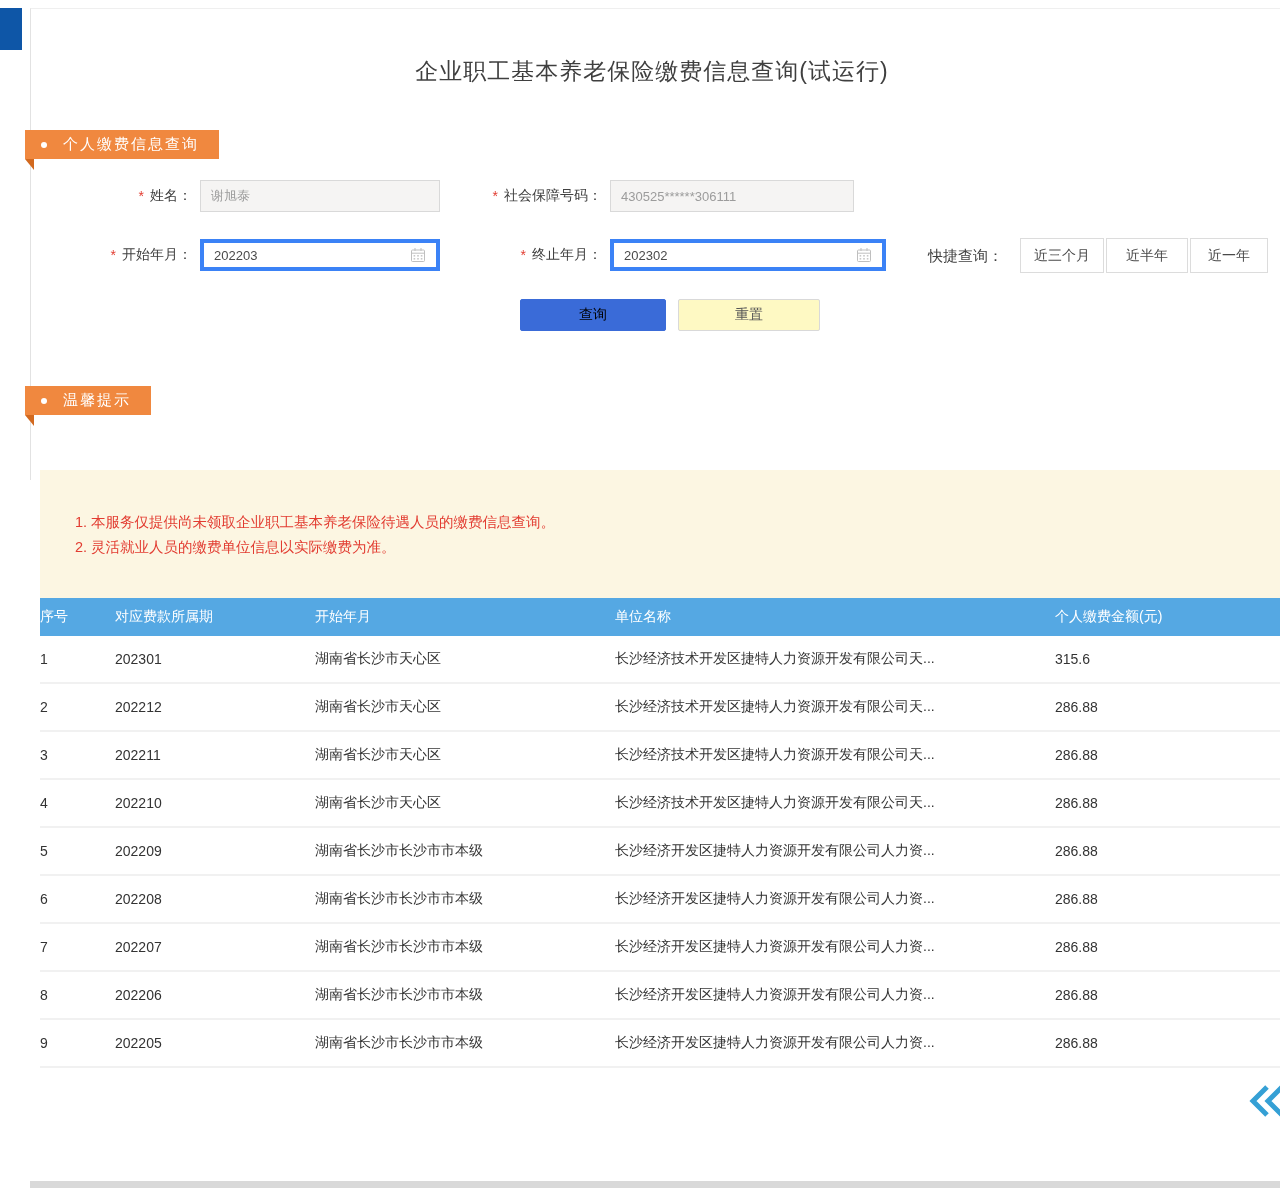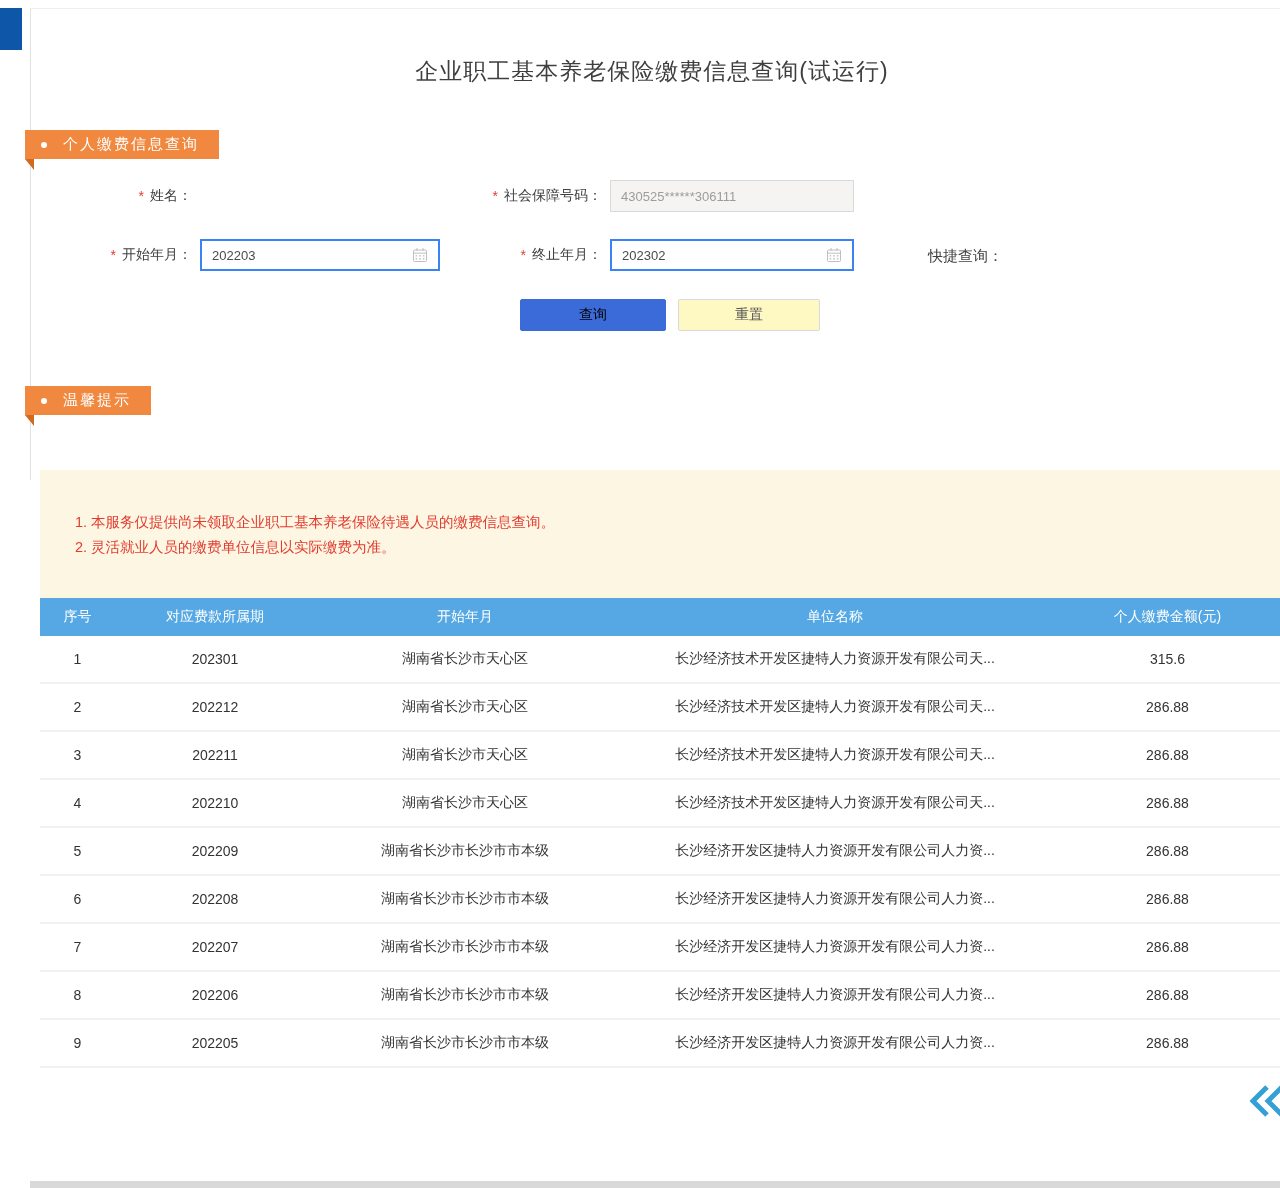--- a/index.html
+++ b/index.html
@@ -24,21 +24,21 @@
   .badge.b2 { top:386px; }
 
   .lbl { position:absolute; height:32px; display:flex; align-items:center;
     justify-content:flex-end; font-size:14px; color:#404040; }
   .req { color:#e23d32; margin-right:6px; }
   .inp { position:absolute; height:32px; border:1px solid #d9d9d9; background:#fff;
     font-size:13px; color:#4a4a4a; padding:0 10px; width:100%;
     font-family:"Liberation Sans","DejaVu Sans",sans-serif; }
   input.inp { outline:none; }
   .inp.disabled { background:#f5f4f3; color:#9c9c9c; }
-  .datewrap { position:absolute; height:32px; border:2px solid #3b82f6; background:#fff;
+  .datewrap { position:absolute; height:32px; border:4px solid #3b82f6; background:#fff;
     display:flex; align-items:center; }
   .datewrap input { border:none; outline:none; flex:1; height:100%; padding:0 10px;
     font-size:13px; color:#4a4a4a; background:transparent; min-width:0;
     font-family:"Liberation Sans","DejaVu Sans",sans-serif; }
   .cal { flex:0 0 auto; margin-right:10px; cursor:pointer; display:flex; }
 
   .quick-label { position:absolute; left:928px; top:239px; height:34px; display:flex;
     align-items:center; font-size:15px; color:#404040; }
   .quick-group { position:absolute; left:1020px; top:238px; display:flex; gap:2px; }
   .qbtn { height:35px; background:#fff; border:1px solid #dcdcdc; font-size:14px; color:#4a4a4a;
@@ -51,21 +51,21 @@
   .btn.plain { left:678px; width:142px; background:#fef9c3; color:#555; border:1px solid #d9d9d9; }
 
   .notice { position:absolute; top:432px; left:40px; right:0; height:133px; background:#fcf6e2;margin-top:38px; }
   .notice .lines { padding:40px 20px 0 35px; }
   .notice .line { font-size:14.5px; color:#e23c31; line-height:25px; }
 
   .table { position:absolute; top:598px; left:40px; right:0; }
   .thead { height:38px; display:flex; align-items:center; background:#55a8e3; color:#fff; font-size:14px; }
   .trow { height:48px; display:flex; align-items:center; background:#fff; font-size:14px;
     color:#333; border-bottom:2px solid #f1f1f1; }
-  .c { text-align:center; overflow:hidden; white-space:nowrap; }
+  .c { text-align:left; overflow:hidden; white-space:nowrap; }
   .c0 { width:75px; } .c1 { width:200px; } .c2 { width:300px; } .c3 { width:440px; } .c4 { flex:1; }
 
   .collapse { position:absolute; top:1082px; right:-8px; cursor:pointer; }
   .bottom-strip { position:absolute; left:30px; right:0; bottom:0; height:7px; background:#d9d9d9; }
 </style>
 </head>
 <body>
 
 <div class="screen">
 
@@ -76,20 +76,21 @@
 
   <div class="badge b1">
     <span class="dot"></span>
     <span>个人缴费信息查询</span>
   </div>
 
   <div class="lbl" style="left:80px; top:180px; width:112px;">
     <span class="req">*</span>
     <span>姓名：</span>
   </div>
+  <input class="inp disabled" style="left: 200px; top: 180px; width: 240px;" readonly="" value="谢旭泰">
 
   <div class="lbl" style="left:440px; top:180px; width:162px;">
     <span class="req">*</span>
     <span>社会保障号码：</span>
   </div>
   <input class="inp disabled" style="left: 610px; top: 180px; width: 244px;" readonly="" value="430525******306111">
 
   <div class="lbl" style="left:60px; top:239px; width:132px;">
     <span class="req">*</span>
     <span>开始年月：</span>
@@ -109,39 +110,44 @@
         <rect x="7.2" y="11" width="1.6" height="1.6" fill="#c8c8c8"></rect>
         <rect x="10.8" y="11" width="1.6" height="1.6" fill="#c8c8c8"></rect>
       </svg>
     </span>
   </div>
 
   <div class="lbl" style="left:470px; top:239px; width:132px;">
     <span class="req">*</span>
     <span>终止年月：</span>
   </div>
-  <div class="datewrap" style="left:610px; top:239px; width:244px;">
+  <div class="datewrap" style="left:610px; top:239px; width:276px;">
     <input value="202302" style="">
     <span class="cal">
       <svg width="16" height="16" viewBox="0 0 16 16">
         <rect x="1.5" y="3" width="13" height="11.5" rx="1" fill="none" stroke="#bfbfbf"></rect>
         <line x1="1.5" y1="6.2" x2="14.5" y2="6.2" stroke="#bfbfbf"></line>
         <line x1="5" y1="1" x2="5" y2="4" stroke="#bfbfbf"></line>
         <line x1="11" y1="1" x2="11" y2="4" stroke="#bfbfbf"></line>
         <rect x="3.6" y="8" width="1.6" height="1.6" fill="#c8c8c8"></rect>
         <rect x="7.2" y="8" width="1.6" height="1.6" fill="#c8c8c8"></rect>
         <rect x="10.8" y="8" width="1.6" height="1.6" fill="#c8c8c8"></rect>
         <rect x="3.6" y="11" width="1.6" height="1.6" fill="#c8c8c8"></rect>
         <rect x="7.2" y="11" width="1.6" height="1.6" fill="#c8c8c8"></rect>
         <rect x="10.8" y="11" width="1.6" height="1.6" fill="#c8c8c8"></rect>
       </svg>
     </span>
   </div>
 
   <div class="quick-label">快捷查询：</div>
+  <div class="quick-group">
+    <div class="qbtn w1">近三个月</div>
+    <div class="qbtn w2">近半年</div>
+    <div class="qbtn w3">近一年</div>
+  </div>
 
   <div class="btn primary">查询</div>
   <div class="btn plain">重置</div>
 
   <div class="badge b2">
     <span class="dot"></span>
     <span>温馨提示</span>
   </div>
 
   <div class="notice">

